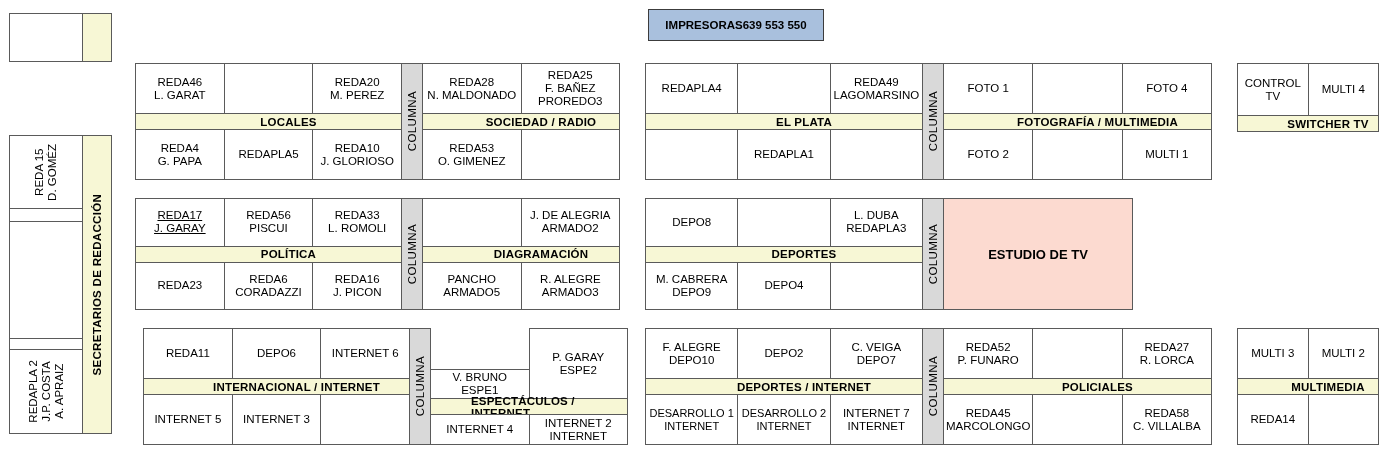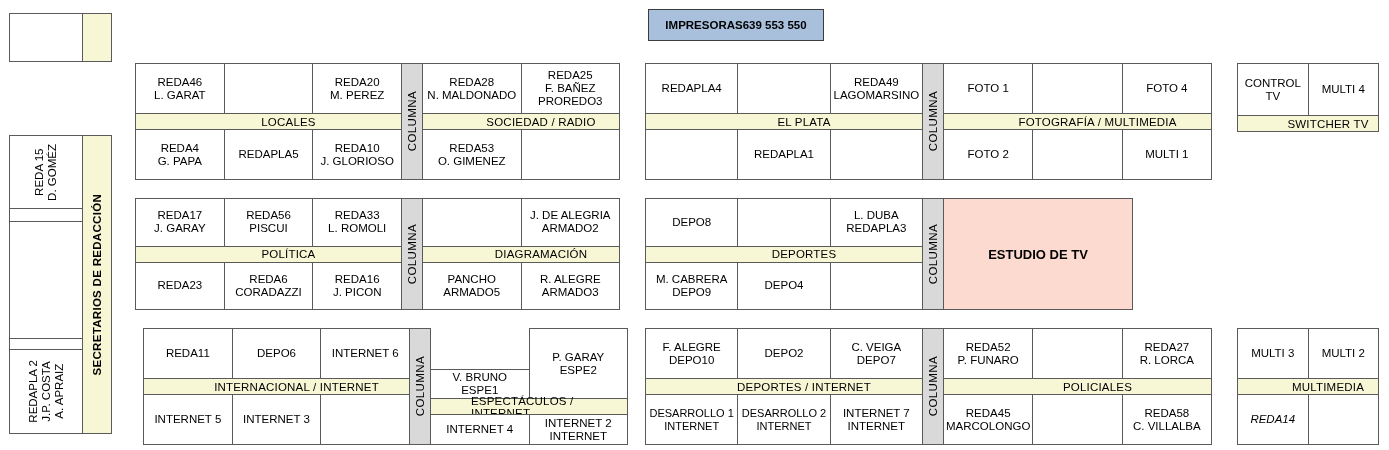--- a/index.html
+++ b/index.html
@@ -25,21 +25,21 @@
     padding:1px 2px;
     white-space:pre-line;
   }
   .band{
     box-sizing:border-box;
     border:1px solid #5a5a5a;
     margin:-1px 0 0 -1px;
     background:#f7f7d5;
     height:17px;flex:0 0 17px;
     display:flex;align-items:center;justify-content:center;
-    font-size:11.5px;font-weight:normal;letter-spacing:.2px;padding-left:40px;
+    font-size:11.5px;font-weight:bold;letter-spacing:.2px;padding-left:40px;
   }
   .columna{
     box-sizing:border-box;
     border:1px solid #5a5a5a;
     margin:-1px 0 0 -1px;
     background:#d9d9d9;
     display:flex;align-items:center;justify-content:center;
     font-size:11.5px;
     flex:0 0 22px;
   }
@@ -200,21 +200,21 @@
       <div class="cell" style="flex:1 1 0;">CONTROL TV</div>
       <div class="cell" style="flex:1 1 0;">MULTI 4</div>
     </div>
     <div class="band">SWITCHER TV</div>
   </div>
 </div>
 
 <div class="block" style="left:136px;top:199px;width:484px;height:111px;">
   <div class="side" style="flex:0 0 266px;">
     <div class="row">
-      <div class="cell" style="flex:1 1 0;">REDA17
+      <div class="cell" style="flex:1 1 0;text-decoration:underline;">REDA17
 J. GARAY</div>
       <div class="cell" style="flex:1 1 0;">REDA56
 PISCUI</div>
       <div class="cell" style="flex:1 1 0;">REDA33
 L. ROMOLI</div>
     </div>
     <div class="band">POLÍTICA</div>
     <div class="row">
       <div class="cell" style="flex:1 1 0;">REDA23</div>
       <div class="cell" style="flex:1 1 0;">REDA6
@@ -339,17 +339,17 @@
 </div>
 
 <div class="block" style="left:1238px;top:329px;width:141px;height:116px;">
   <div class="side" style="flex:1 1 0;">
     <div class="row">
       <div class="cell" style="flex:1 1 0;">MULTI 3</div>
       <div class="cell" style="flex:1 1 0;">MULTI 2</div>
     </div>
     <div class="band">MULTIMEDIA</div>
     <div class="row">
-      <div class="cell" style="flex:1 1 0;font-style:italic;">REDA14</div>
+      <div class="cell" style="flex:1 1 0;">REDA14</div>
       <div class="cell" style="flex:1 1 0;"></div>
     </div>
   </div>
 </div>
 
 </body></html>

